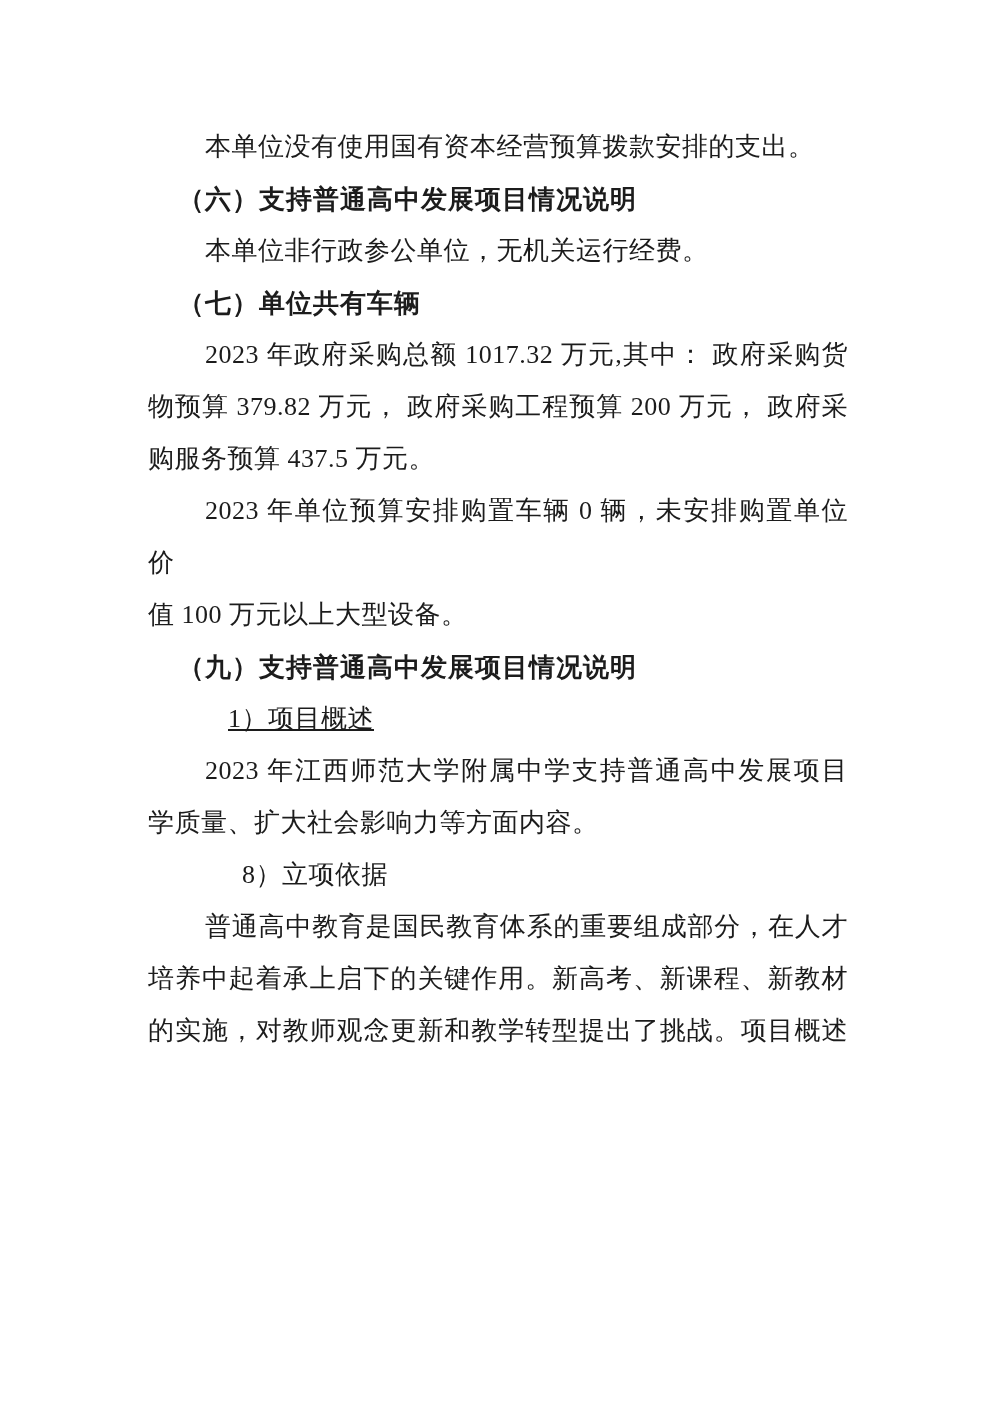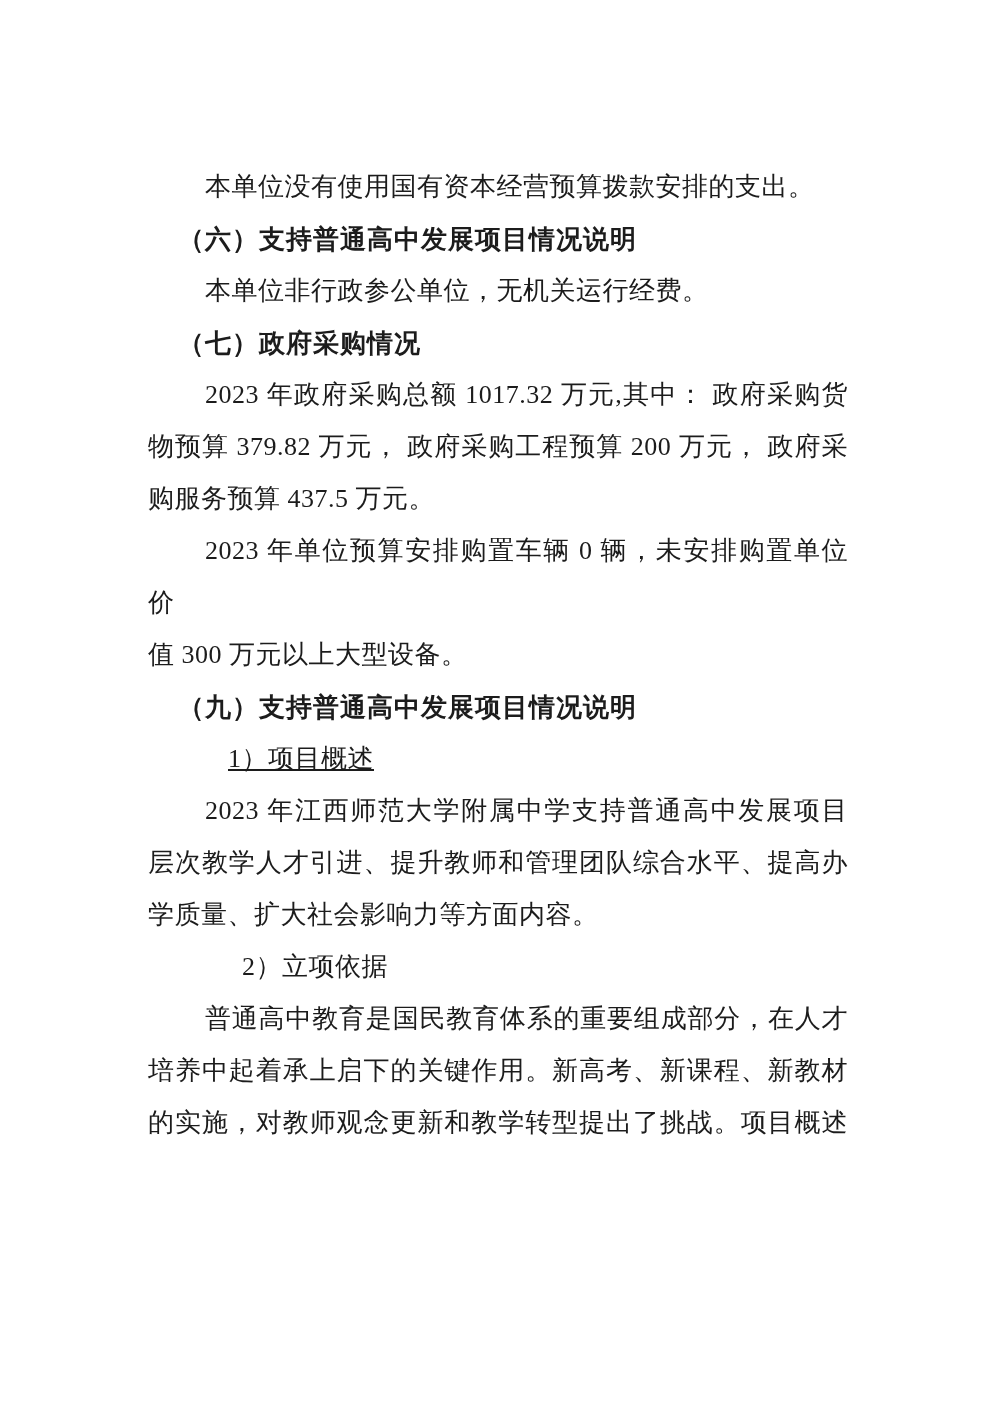--- a/index.html
+++ b/index.html
@@ -14,21 +14,20 @@
   }
   .page {
     box-sizing: content-box;
     width: 700px;
     padding: 121px 151px 0 148px;
     font-family: "Liberation Serif", "DejaVu Serif", serif;
     font-size: 26px;
     line-height: 52px;
     color: #1c1c1c;
     letter-spacing: 0.5px;
-    margin-top: 40px;
   }
   .ln {
     min-height: 52px;
   }
   
   .indent2 { text-indent: 57px; }
   
   .heading {
     font-family: "Liberation Sans", "DejaVu Sans", sans-serif;
     font-weight: 700;
@@ -44,28 +43,27 @@
     text-align-last: justify;
   }
 </style>
 </head>
 <body>
 
 <div class="page">
   <div class="ln indent2">本单位没有使用国有资本经营预算拨款安排的支出。</div>
   <div class="ln heading">（六）支持普通高中发展项目情况说明</div>
   <div class="ln indent2">本单位非行政参公单位，无机关运行经费。</div>
-  <div class="ln heading">（七）政府采购情况</div>
+  <div class="ln heading">（七）单位共有车辆</div>
   <div class="ln indent2 just">2023 年政府采购总额 1017.32 万元,其中： 政府采购货</div>
   <div class="ln just">物预算 379.82 万元， 政府采购工程预算 200 万元， 政府采</div>
   <div class="ln">购服务预算 437.5 万元。</div>
   <div class="ln indent2 just">2023 年单位预算安排购置车辆 0 辆，未安排购置单位价</div>
-  <div class="ln">值 300 万元以上大型设备。</div>
+  <div class="ln">值 100 万元以上大型设备。</div>
   <div class="ln heading">（九）支持普通高中发展项目情况说明</div>
   <div class="ln sub1">1）项目概述</div>
   <div class="ln indent2 just">2023 年江西师范大学附属中学支持普通高中发展项目</div>
-  <div class="ln just">层次教学人才引进、提升教师和管理团队综合水平、提高办</div>
   <div class="ln">学质量、扩大社会影响力等方面内容。</div>
-  <div class="ln sub2">2）立项依据</div>
+  <div class="ln sub2">8）立项依据</div>
   <div class="ln indent2 just">普通高中教育是国民教育体系的重要组成部分，在人才</div>
   <div class="ln just">培养中起着承上启下的关键作用。新高考、新课程、新教材</div>
   <div class="ln just">的实施，对教师观念更新和教学转型提出了挑战。项目概述</div>
 </div>
 
 </body></html>

